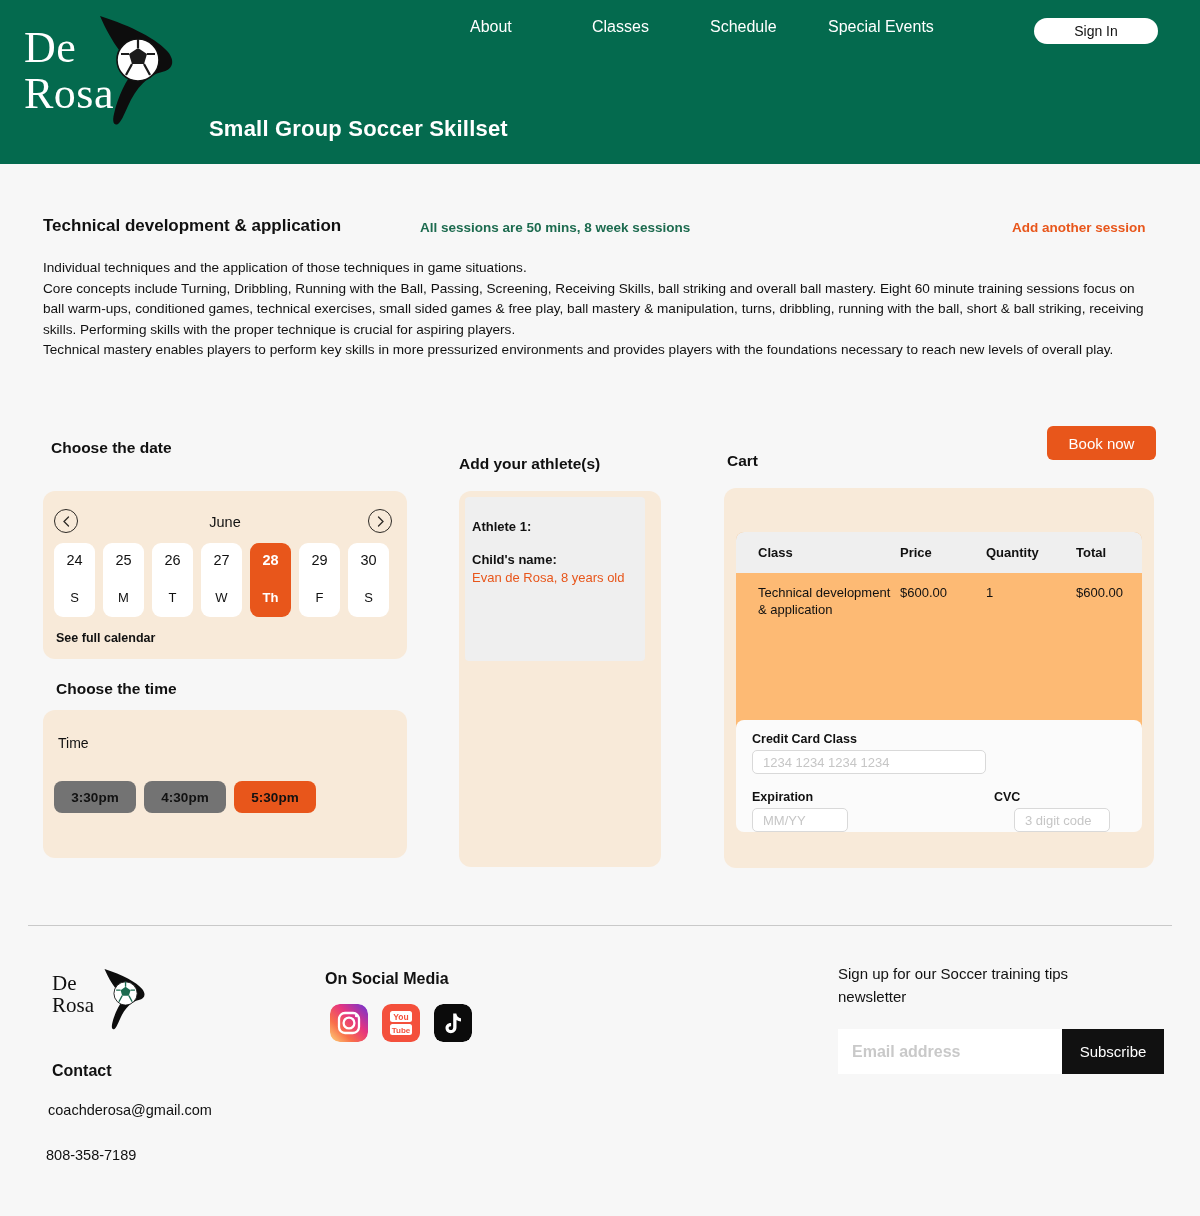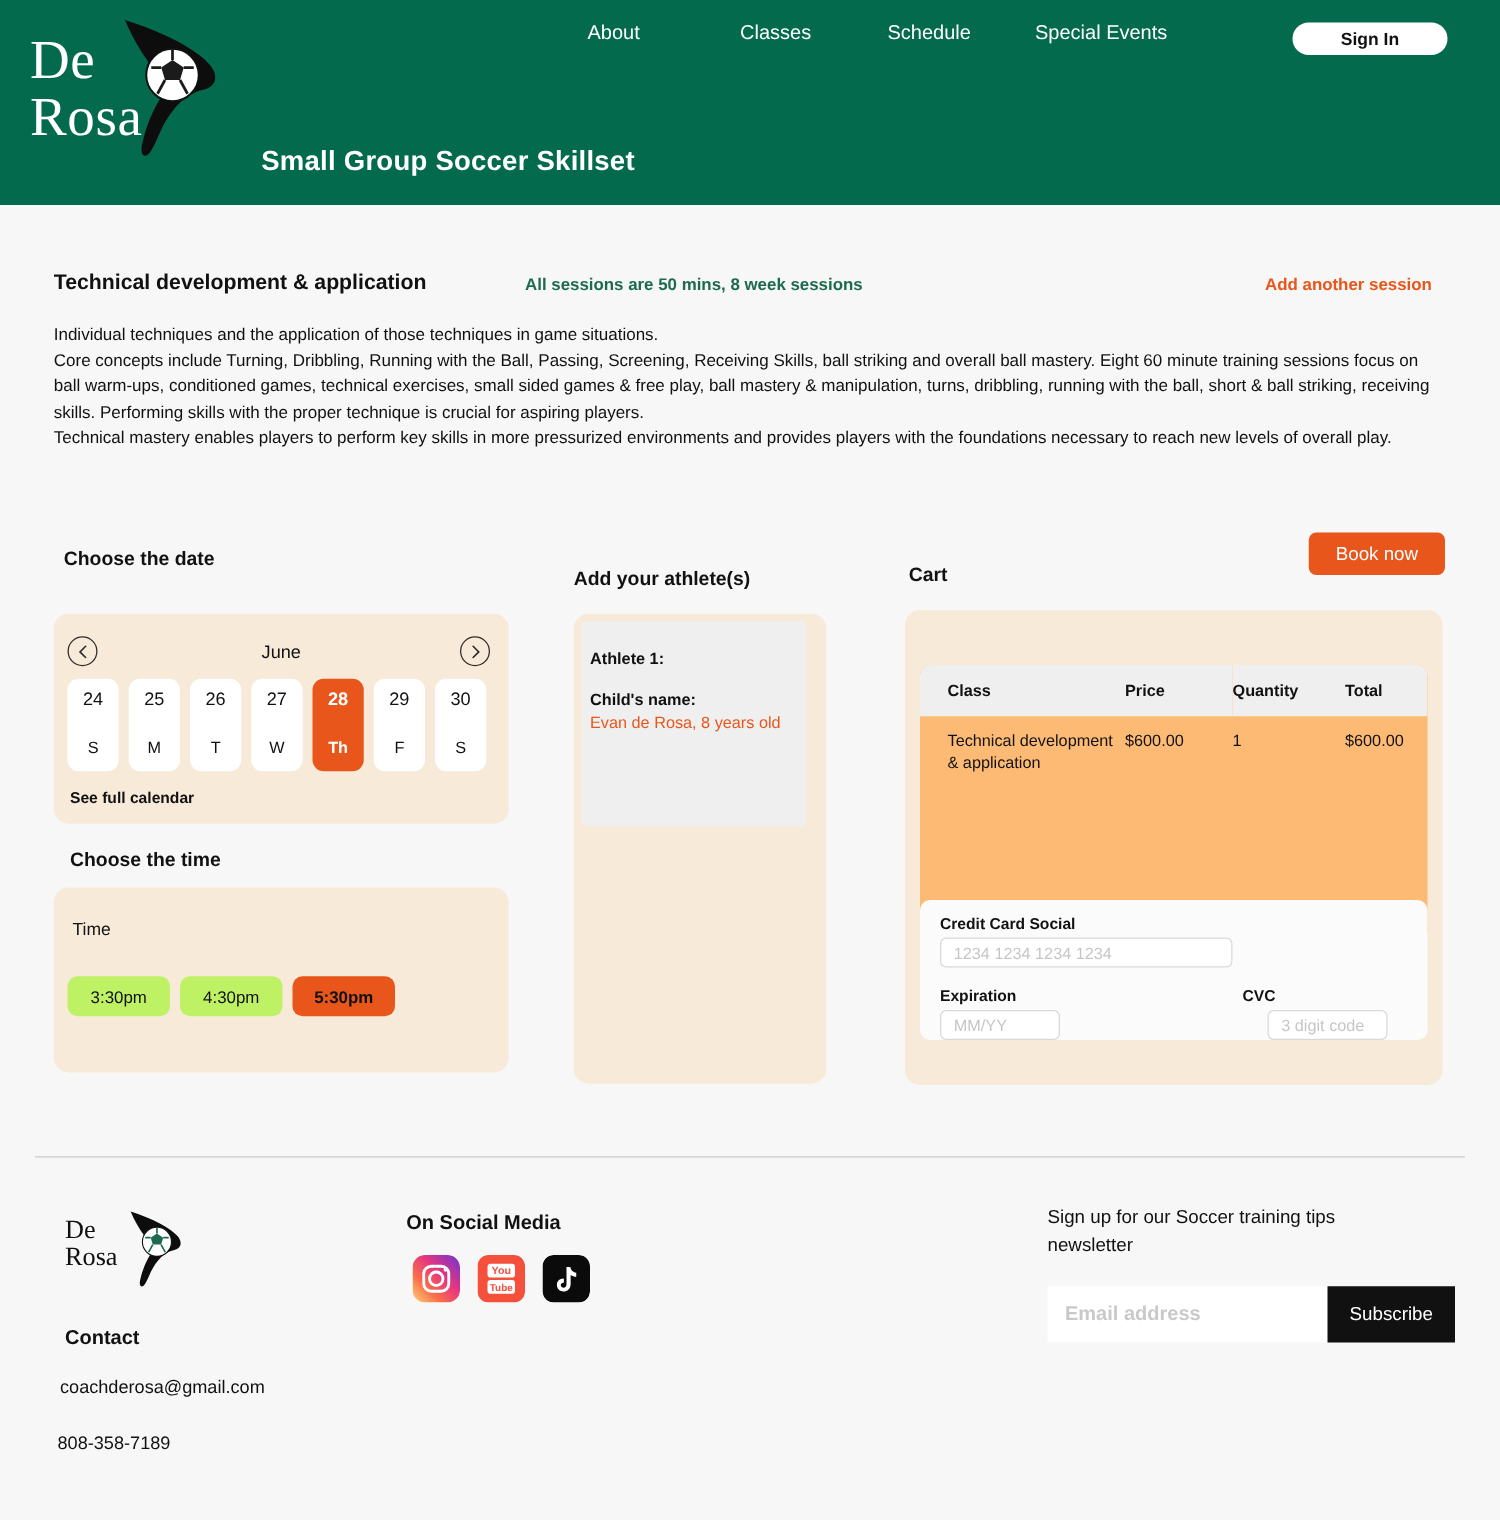--- a/index.html
+++ b/index.html
@@ -60,21 +60,21 @@
     position: absolute;
     left: 1034px;
     top: 18px;
     width: 124px;
     height: 26px;
     background: #ffffff;
     border: none;
     border-radius: 14px;
     font-family: "Liberation Sans", sans-serif;
     font-size: 14px;
-    font-weight: 700;
+    font-weight: 400;
     color: #111;
     cursor: pointer;
   }
   .page-title {
     position: absolute;
     left: 209px;
     top: 116px;
     font-size: 22px;
     font-weight: 700;
     color: #ffffff;
@@ -200,28 +200,29 @@
   .time-row {
     position: absolute;
     left: 11px; top: 71px;
     display: flex;
     gap: 8px;
   }
   .time-chip {
     height: 32px;
     min-width: 82px;
     padding: 0 14px;
-    background: #bef264;
+    background: #737373;
     border-radius: 8px;
     border: none;
     display: flex; align-items: center; justify-content: center;
     font-family: "Liberation Sans", sans-serif;
     font-size: 13.5px;
     color: #111;
     cursor: pointer;
+    font-weight: bold;
   }
   .time-chip.sel { background: #e8561b; color: #111; font-weight: 700; }
 
   
   #athlete-head { left: 459px; top: 455px; }
   #athlete-panel { left: 459px; top: 491px; width: 202px; height: 376px; }
   .athlete-inner {
     position: absolute;
     left: 6px; top: 6px;
     width: 180px; height: 164px;
@@ -494,21 +495,21 @@
           <td class="c-class">Technical development &amp; application</td>
           <td class="c-price">$600.00</td>
           <td class="c-qty">1</td>
           <td class="c-total">$600.00</td>
         </tr>
       </tbody>
     </table>
   </div>
 
   <div class="pay-box">
-    <div class="pay-label" id="lbl-cc">Credit Card Social</div>
+    <div class="pay-label" id="lbl-cc">Credit Card Class</div>
     <input class="pay-input" id="in-cc" type="text" placeholder="1234 1234 1234 1234" style="">
 
     <div class="pay-label" id="lbl-exp">Expiration</div>
     <input class="pay-input" id="in-exp" type="text" placeholder="MM/YY" style="">
 
     <div class="pay-label" id="lbl-cvc">CVC</div>
     <input class="pay-input" id="in-cvc" type="text" placeholder="3 digit code" style="">
   </div>
 </div>
 

